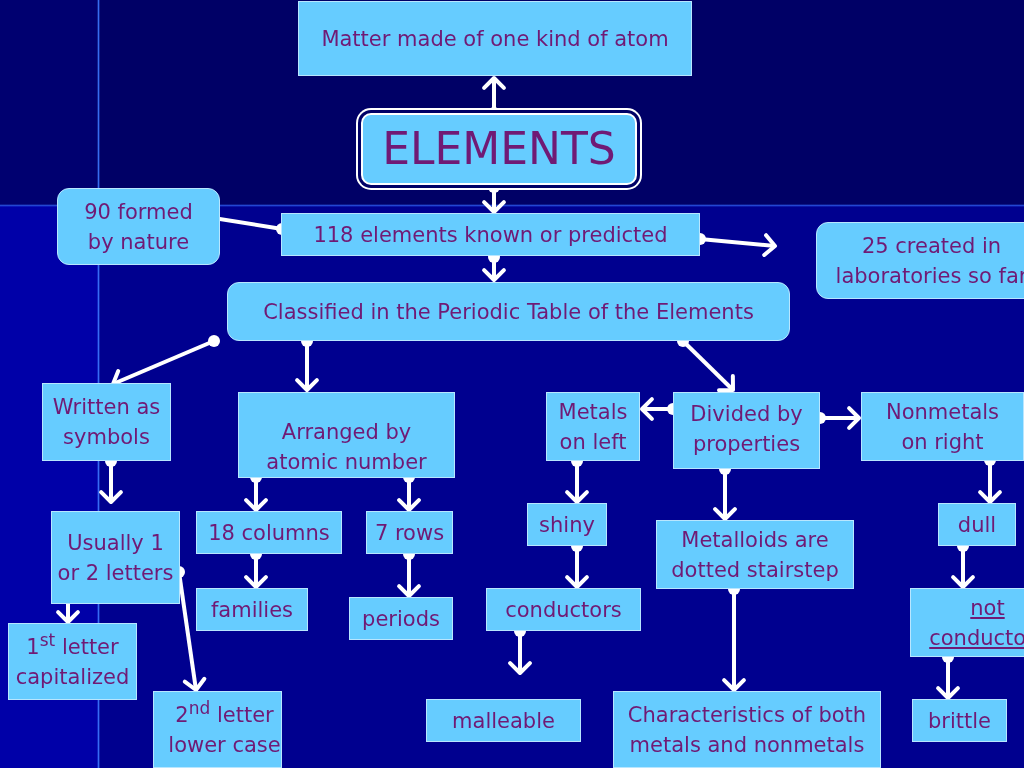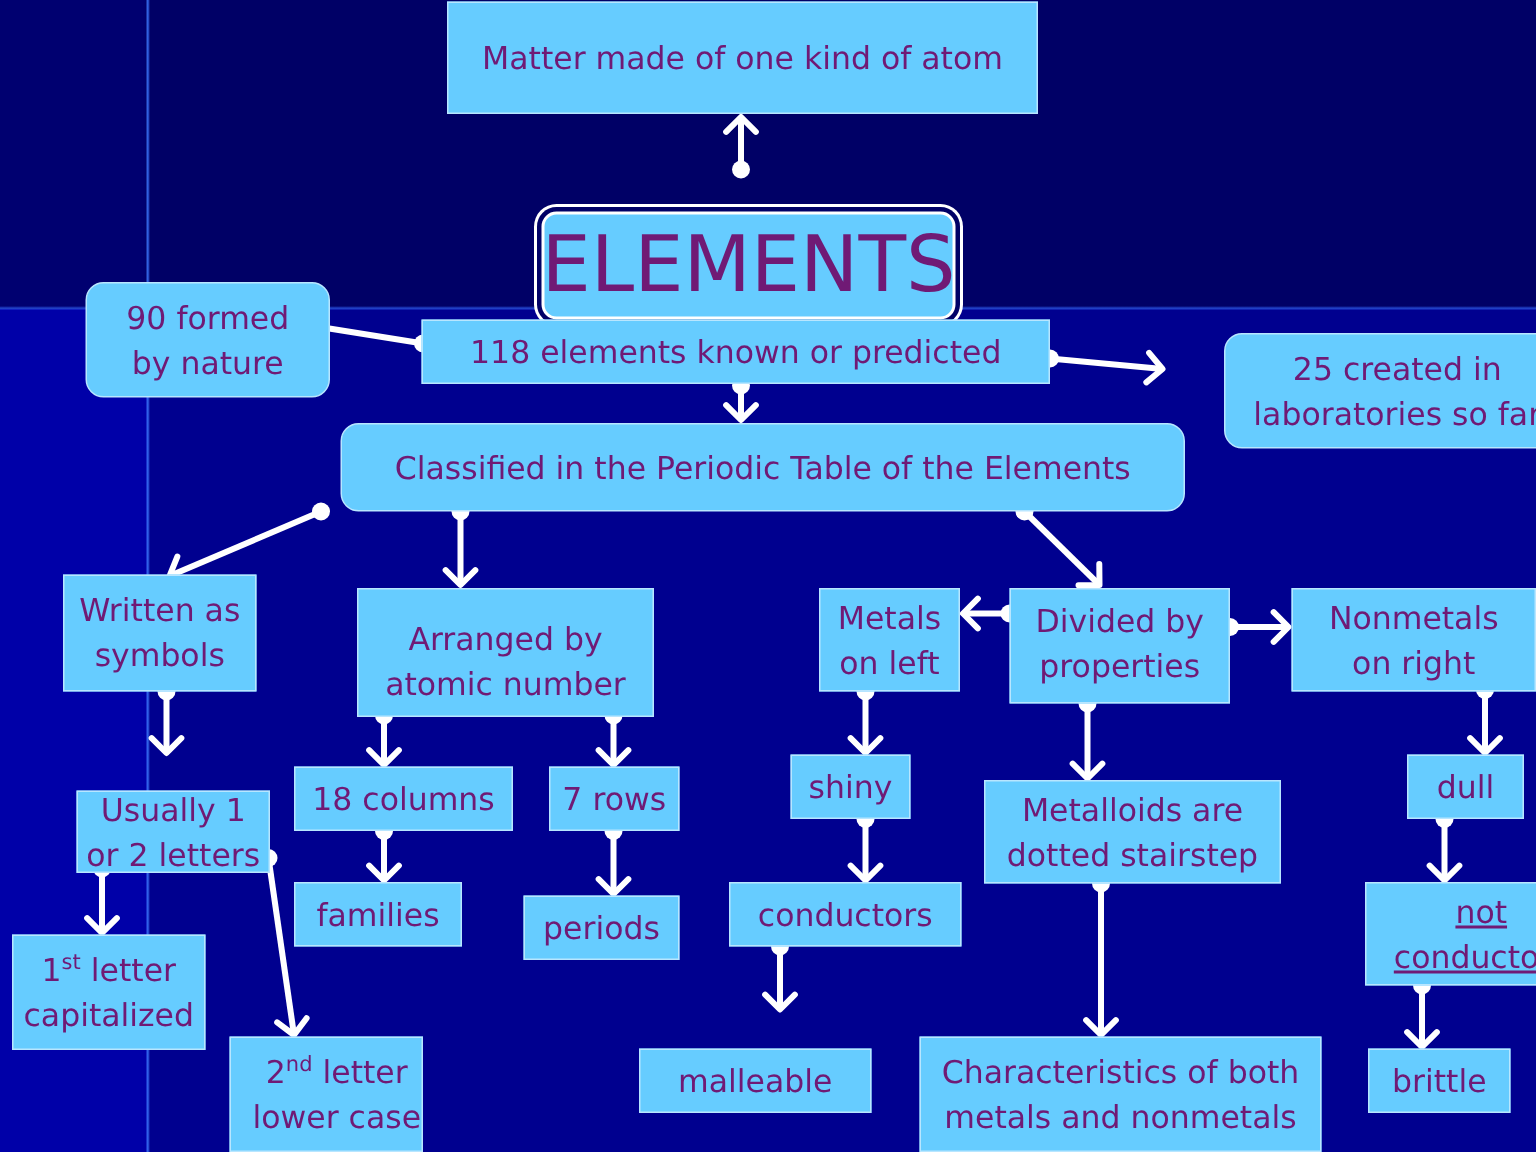--- a/index.html
+++ b/index.html
@@ -19,27 +19,26 @@
     .node {
       position: absolute; box-sizing: border-box;
       background: #66ccff; color: #701a75;
       border: 1px solid #b8e6ff;
       display: flex; align-items: center; justify-content: center; text-align: center;
       font-size: 21px; line-height: 30px;
       padding: 0 4px;
     }
     .node.round { border-radius: 12px; margin-left: 40px; }
     .node.title {
-      font-size: 52px; line-height: 50px;
+      font-size: 44px; line-height: 50px;
       border-radius: 10px; border: 2px solid #ffffff;
       box-shadow: 0 0 0 3px #000066, 0 0 0 5px #ffffff;
-      margin-top: 28px;
     }
     .node span { display: block; }
-    sup { font-size: 14px; line-height: 0; vertical-align: 8px; }
+    sup { font-size: 17px; line-height: 0; vertical-align: 8px; }
   </style>
 </head>
 <body>
 
 <div class="bg-topleft"></div>
 <div class="bg-lower"></div>
 <div class="bg-left"></div>
 <div class="bg-vline"></div>
 <div class="bg-hline"></div>
 
@@ -201,42 +200,42 @@
   <span>Classified in the Periodic Table of the Elements</span>
 </div>
 
 <div class="node" id="n-symbols" style="left:42px;top:383px;width:129px;height:78px;align-items:flex-start;padding-top:8px;">
   <div>
     <span>Written as</span>
     <span>symbols</span>
   </div>
 </div>
 
-<div class="node" id="n-letters" style="left:51px;top:527px;width:129px;height:55px;">
+<div class="node" id="n-letters" style="left:51px;top:511px;width:129px;height:93px;">
   <div>
     <span>Usually 1</span>
     <span>or 2 letters</span>
   </div>
 </div>
 
 <div class="node" id="n-first_letter" style="left:8px;top:623px;width:129px;height:77px;">
   <div>
     <span><span style="display:inline">1</span><sup>st</sup><span style="display:inline"> letter</span></span>
     <span>capitalized</span>
   </div>
 </div>
 
 <div class="node" id="n-second_letter" style="left:153px;top:691px;width:129px;height:77px;overflow:visible;">
   <div style="padding-left:14px;">
     <span><span style="display:inline">2</span><sup>nd</sup><span style="display:inline"> letter</span></span>
     <span style="white-space:nowrap;">lower case</span>
   </div>
 </div>
 
-<div class="node" id="n-arranged" style="left:238px;top:392px;width:198px;height:86px;align-items:center;padding-top:12px;">
+<div class="node" id="n-arranged" style="left:238px;top:392px;width:217px;height:86px;align-items:flex-end;padding-top:12px;">
   <div>
     <span>Arranged by</span>
     <span>atomic number</span>
   </div>
 </div>
 
 <div class="node" id="n-columns" style="left:196px;top:511px;width:146px;height:43px;">
   <span>18 columns</span>
 </div>
 

